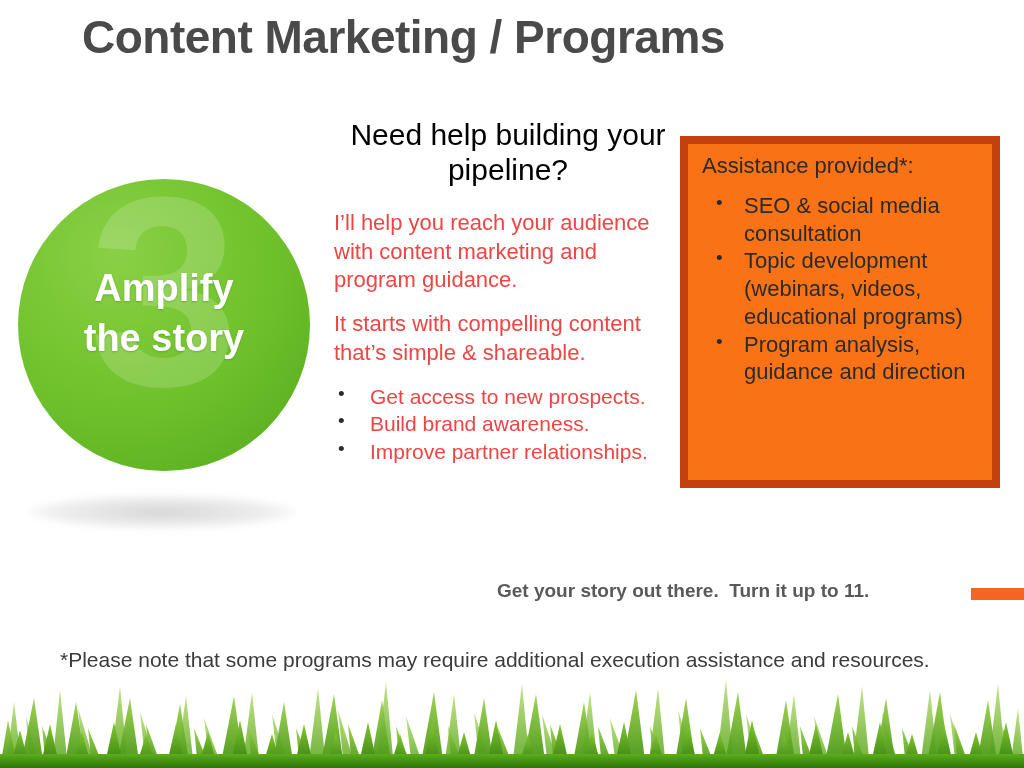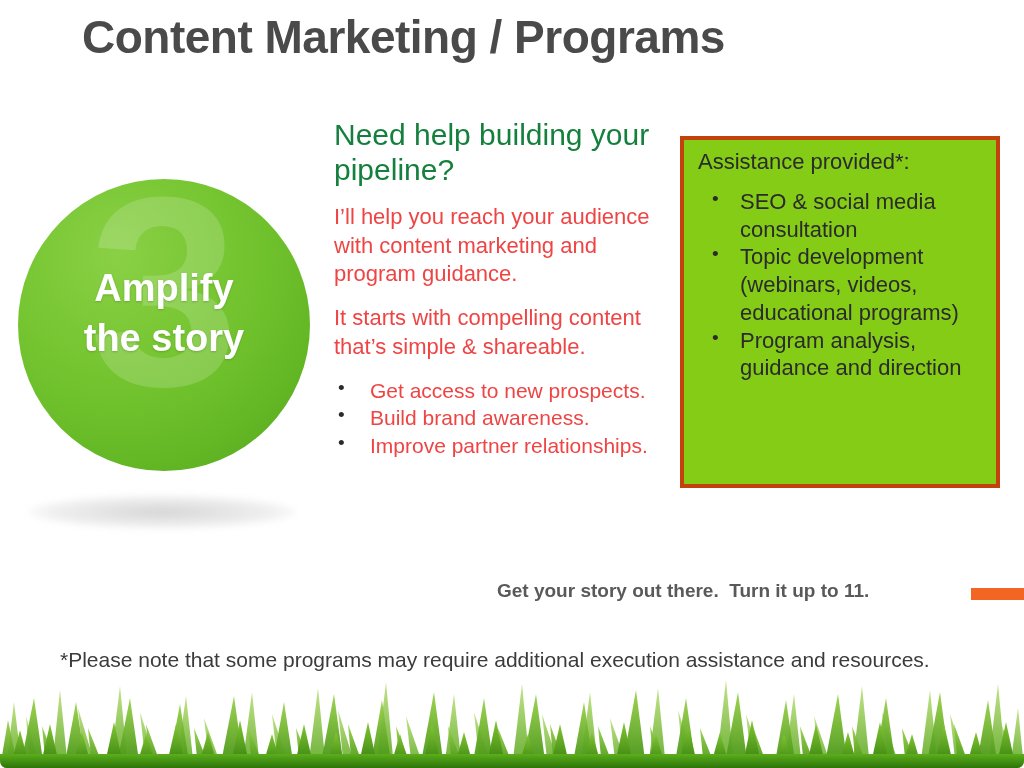--- a/index.html
+++ b/index.html
@@ -9,21 +9,20 @@
   }
   body {
     font-family: "Liberation Sans", sans-serif;
   }
   #slide {
     position: relative;
     width: 1024px;
     height: 768px;
     overflow: hidden;
     background: #ffffff;
-    border-radius: 7px;
   }
 
   
   #slide-title {
     position: absolute;
     left: 82px;
     top: 12px;
     width: 880px;
     font-size: 46px;
     font-weight: bold;
@@ -84,22 +83,23 @@
   #middle-col {
     position: absolute;
     left: 334px;
     top: 117px;
     width: 348px;
     color: #2b2b2b;
   }
   .mid-heading {
     font-size: 30px;
     line-height: 1.17;
-    margin: 0 0 16px 0;
-    color: #15803d;
+    margin: 0 0 22px 0;
+    color: #000000;
+    text-align: center;
   }
   .mid-para {
     font-size: 22px;
     line-height: 1.29;
     margin: 16px 0 16px 0;
     color: #ef4444;
   }
   #mid-bullets {
     list-style: none;
     margin: 0;
@@ -122,23 +122,23 @@
     color: #2b2b2b;
   }
 
   
   #assist-box {
     position: absolute;
     left: 680px;
     top: 136px;
     width: 320px;
     height: 352px;
-    border: 4px solid #c2410c;
+    border: 8px solid #c2410c;
     box-sizing: border-box;
-    background: #84cc16;
+    background: #f97316;
   }
   #assist-heading {
     position: absolute;
     left: 14px;
     top: 8px;
     font-size: 22px;
     line-height: 1.26;
     color: #2b2b2b;
   }
   #assist-bullets {

